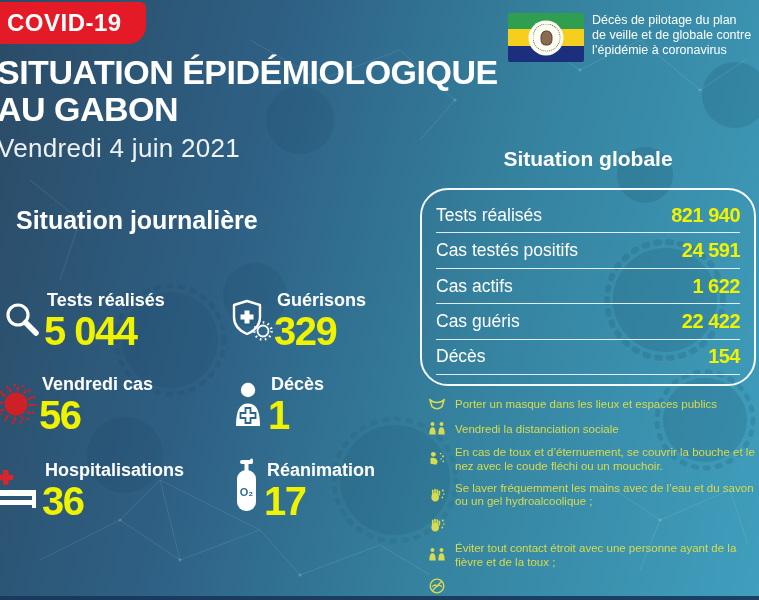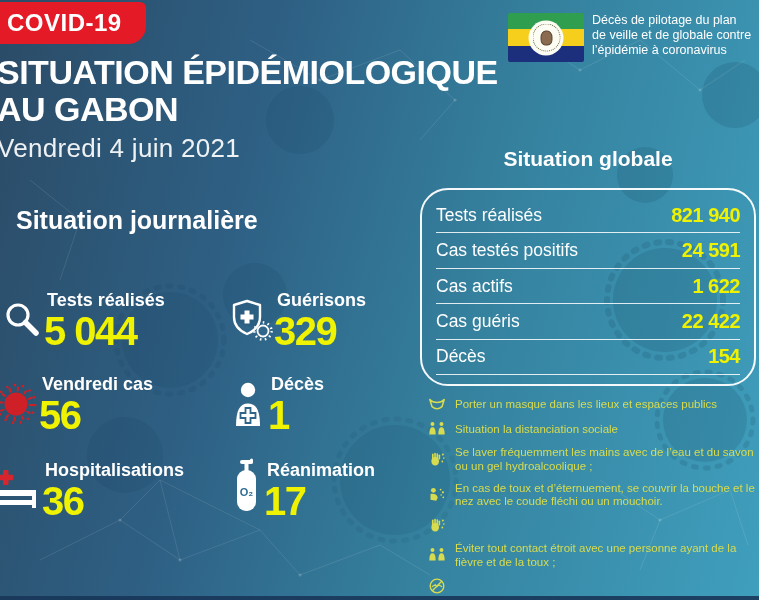--- a/index.html
+++ b/index.html
@@ -285,53 +285,53 @@
       </li>
       <li>
         <span class="a-icon">
           <svg width="18" height="18" viewBox="0 0 20 20" fill="currentColor">
             <circle cx="5" cy="4.5" r="2.2"></circle>
               <path d="M1.5 16 C1.5 10 3 8 5 8 C7 8 8.5 10 8.5 16 Z"></path>
             <circle cx="15" cy="4.5" r="2.2"></circle>
               <path d="M11.5 16 C11.5 10 13 8 15 8 C17 8 18.5 10 18.5 16 Z"></path>
           </svg>
         </span>
-        <span class="a-text">Situation la distanciation sociale</span>
+        <span class="a-text">Vendredi la distanciation sociale</span>
+      </li>
+      <li>
+        <span class="a-icon">
+          <svg width="18" height="18" viewBox="0 0 20 20" fill="currentColor">
+            <circle cx="6" cy="4.8" r="2.7"></circle>
+            <path d="M2.8 9 C7 8 10.2 9.6 10.8 13 L9.2 16.5 L2.8 15.3 Z"></path>
+            <circle cx="14" cy="4" r="1"></circle>
+              <circle cx="16.6" cy="7" r="1.2"></circle>
+              <circle cx="14.6" cy="10" r="0.9"></circle>
+              <circle cx="17" cy="12.6" r="1"></circle>
+          </svg>
+        </span>
+        <span class="a-text">En cas de toux et d’éternuement, se couvrir la bouche et le nez avec le coude fléchi ou un mouchoir.</span>
       </li>
       <li>
         <span class="a-icon">
           <svg width="18" height="18" viewBox="0 0 20 20" fill="currentColor">
             <ellipse cx="8" cy="12.5" rx="4.2" ry="4.6"></ellipse>
             <rect x="4.4" y="4" width="1.8" height="6.5" rx="0.9"></rect>
               <rect x="6.9" y="3" width="1.8" height="6.5" rx="0.9"></rect>
             <rect x="9.4" y="3.6" width="1.8" height="6.5" rx="0.9"></rect>
               <rect x="11.7" y="5" width="1.8" height="5.5" rx="0.9"></rect>
             <circle cx="16.5" cy="5" r="1.1"></circle>
               <circle cx="17.6" cy="9" r="0.9"></circle>
               <circle cx="15.9" cy="12.8" r="1"></circle>
           </svg>
         </span>
         <span class="a-text">Se laver fréquemment les mains avec de l’eau et du savon ou un gel hydroalcoolique ;</span>
       </li>
       <li>
         <span class="a-icon">
           <svg width="18" height="18" viewBox="0 0 20 20" fill="currentColor">
-            <circle cx="6" cy="4.8" r="2.7"></circle>
-            <path d="M2.8 9 C7 8 10.2 9.6 10.8 13 L9.2 16.5 L2.8 15.3 Z"></path>
-            <circle cx="14" cy="4" r="1"></circle>
-              <circle cx="16.6" cy="7" r="1.2"></circle>
-              <circle cx="14.6" cy="10" r="0.9"></circle>
-              <circle cx="17" cy="12.6" r="1"></circle>
-          </svg>
-        </span>
-        <span class="a-text">En cas de toux et d’éternuement, se couvrir la bouche et le nez avec le coude fléchi ou un mouchoir.</span>
-      </li>
-      <li>
-        <span class="a-icon">
-          <svg width="18" height="18" viewBox="0 0 20 20" fill="currentColor">
             <ellipse cx="8" cy="12.5" rx="4.2" ry="4.6"></ellipse>
             <rect x="4.4" y="4" width="1.8" height="6.5" rx="0.9"></rect>
               <rect x="6.9" y="3" width="1.8" height="6.5" rx="0.9"></rect>
             <rect x="9.4" y="3.6" width="1.8" height="6.5" rx="0.9"></rect>
               <rect x="11.7" y="5" width="1.8" height="5.5" rx="0.9"></rect>
             <circle cx="16.5" cy="5" r="1.1"></circle>
               <circle cx="17.6" cy="9" r="0.9"></circle>
               <circle cx="15.9" cy="12.8" r="1"></circle>
           </svg>
         </span>

